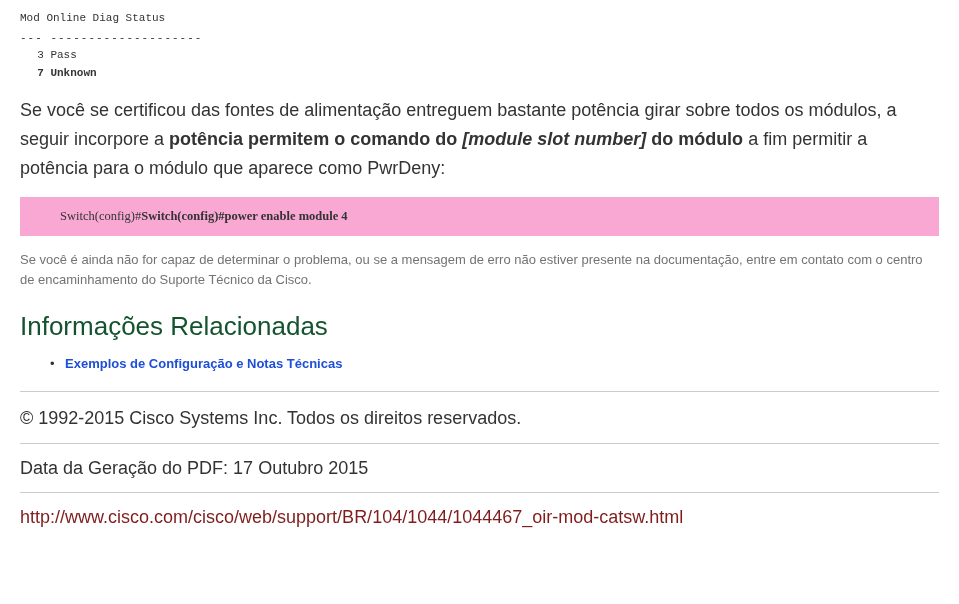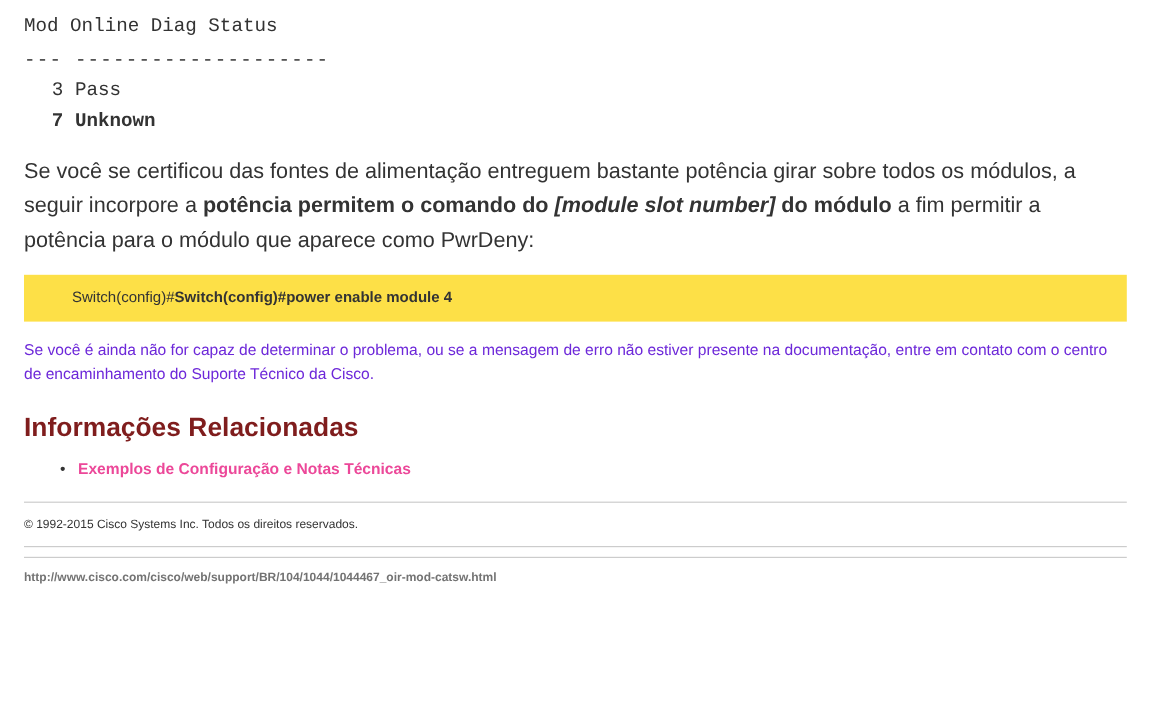--- a/index.html
+++ b/index.html
@@ -13,21 +13,21 @@
       font-size: 13px;
       color: #333;
       background: #fff;
       width: 959px;
       min-height: 604px;
       padding: 10px 20px 20px 20px;
     }
 
     .table-block {
       font-family: 'Courier New', Courier, monospace;
-      font-size: 16px;
+      font-size: 11px;
       color: #333;
       line-height: 1.6;
       margin-bottom: 14px;
     }
 
     .table-block .header-row {
       margin-bottom: 2px;
     }
 
     .table-block .divider {
@@ -47,45 +47,45 @@
       color: #333;
       line-height: 1.6;
       margin-bottom: 14px;
     }
 
     .main-paragraph strong {
       font-weight: bold;
     }
 
     .command-block {
-      font-family: Liberation Sans, sans-serif;
+      font-family: Liberation Serif, serif;
       font-size: 12.5px;
       color: #333;
-      background: #fde047;
+      background: #f9a8d4;
       border: none;
       padding: 10px 20px 10px 40px;
       margin: 14px 0;
       line-height: 1.5;
     }
 
     .command-block strong {
       font-weight: bold;
     }
 
     .paragraph-2 {
       font-size: 13px;
-      color: #6d28d9;
+      color: #737373;
       line-height: 1.6;
       margin-bottom: 20px;
     }
 
     .related-info-heading {
-      font-size: 22px;
-      font-weight: bold;
-      color: #7f1d1d;
+      font-size: 26px;
+      font-weight: normal;
+      color: #14532d;
       margin-top: 18px;
       margin-bottom: 14px;
       border-top: none;
     }
 
     .bullet-list {
       list-style: none;
       padding-left: 30px;
       margin-bottom: 20px;
     }
@@ -98,46 +98,45 @@
     }
 
     .bullet-list li::before {
       content: '•';
       position: absolute;
       left: 0;
       color: #333;
     }
 
     .bullet-list li a {
-      color: #ec4899;
+      color: #1d4ed8;
       text-decoration: none;
       font-weight: bold;
       text-align: right;
     }
 
     .footer-divider {
       border: none;
       border-top: 1px solid #ccc;
       margin: 16px 0 10px 0;
     }
 
     .footer-section {
-      font-size: 10px;
+      font-size: 18px;
       color: #333;
       line-height: 1.8;
     }
 
     .footer-section p {
       margin-bottom: 2px;
     }
 
     .footer-section a {
-      color: #737373;
+      color: #7f1d1d;
       text-decoration: none;
-      font-weight: bold;
     }
 
     .footer-item-divider {
       border: none;
       border-top: 1px solid #ccc;
       margin: 8px 0;
     }
   </style>
 </head>
 <body>
@@ -165,17 +164,18 @@
   <li>
     <a href="#">Exemplos de Configuração e Notas Técnicas</a>
   </li>
 </ul>
 
 <hr class="footer-divider">
 
 <div class="footer-section">
   <p>© 1992-2015 Cisco Systems Inc. Todos os direitos reservados.</p>
   <hr class="footer-item-divider">
+  <p>Data da Geração do PDF: 17 Outubro 2015</p>
   <hr class="footer-item-divider">
   <p>
     <a href="#">http://www.cisco.com/cisco/web/support/BR/104/1044/1044467_oir-mod-catsw.html</a>
   </p>
 </div>
 
 </body></html>

